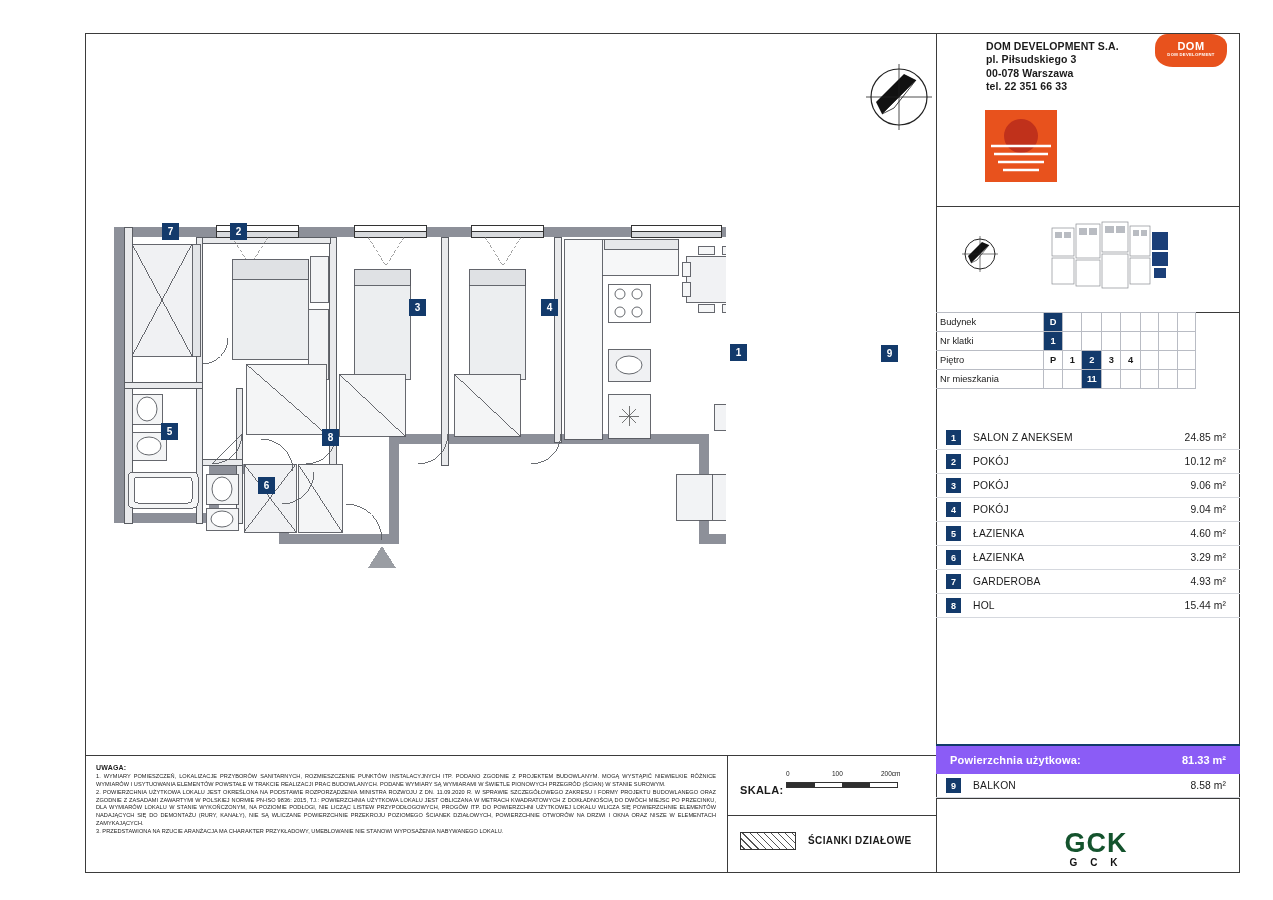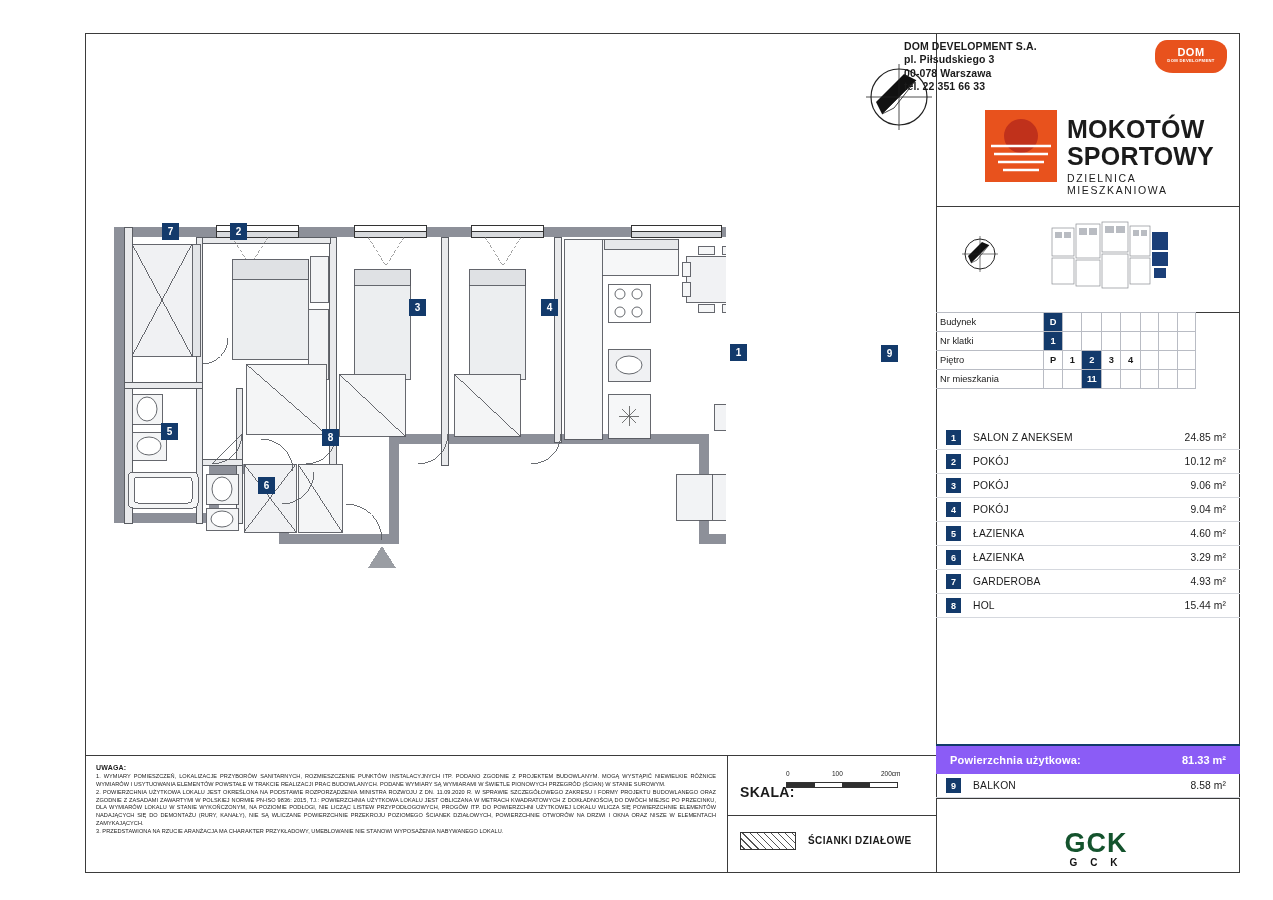--- a/index.html
+++ b/index.html
@@ -19,27 +19,27 @@
   .frame {
     position:absolute; left:85px; top:33px; width:1155px; height:840px;
     border:1px solid #3b3b3b;
   }
   
   .rpanel {
     position:absolute; left:936px; top:33px; width:304px; height:840px;
     border-left:1px solid #3b3b3b;
   }
   .dev-block {
-    position:absolute; left:904px; top:40px; width:230px;
+    position:absolute; left:986px; top:40px; width:230px;
   }
   .dev-block .line {
     font-size:10.5px; font-weight:bold; line-height:13.4px; letter-spacing:0.1px;
   }
   .dom-logo {
-    position:absolute; left:1155px; top:38px; width:72px; height:38px;
+    position:absolute; left:1155px; top:32px; width:72px; height:38px;
   }
   .dom-logo .blob {
     position:absolute; left:0; top:2px; width:72px; height:33px;
     background:#e8521d;
     border-radius:12px 16px 14px 18px / 14px 12px 16px 14px;
   }
   .dom-logo .dom-txt {
     position:absolute; left:0; top:8px; width:72px; text-align:center;
     color:#fff; font-size:11px; font-weight:bold; letter-spacing:0.5px;
   }
@@ -96,21 +96,21 @@
   .balkon-row {
     position:absolute; left:936px; top:774px; width:304px; height:24px;
     display:flex; align-items:center; padding-left:10px; padding-right:14px;
     font-size:10.3px; border-bottom:1px solid #d5d8de;
   }
   
   .vdiv { position:absolute; width:1px; background:#3b3b3b; }
   .uwaga { position:absolute; left:96px; top:764px; width:620px; }
   .uwaga .ttl { font-size:7px; font-weight:bold; letter-spacing:0.2px; margin-bottom:2px;}
   .uwaga p { margin:0 0 1px 0; font-size:5.6px; line-height:7.6px; text-align:justify; letter-spacing:0.05px;}
-  .scale-label { position:absolute; left:740px; top:784px; font-size:14px; font-weight:bold; letter-spacing:0.3px;text-align:center;}
+  .scale-label { position:absolute; left:740px; top:784px; font-size:11px; font-weight:bold; letter-spacing:0.3px;text-align:center;}
   .scale-graphic { position:absolute; left:786px; top:770px; width:130px; height:26px;}
   .sc-ticks { position:relative; height:10px; font-size:6.5px;}
   .sc-ticks span { position:absolute; top:0; }
   .sc-bar { position:absolute; top:12px; left:0; width:112px; height:6px; border:1px solid #333; display:flex;}
   .sc-bar i { display:block; height:100%; }
   .legend-hatch { position:absolute; left:740px; top:832px; width:56px; height:18px; border:1px solid #333;
     background: repeating-linear-gradient(45deg, #fff 0 2px, #555 2px 3px, #fff 3px 5px); }
   .legend-txt { position:absolute; left:808px; top:835px; font-size:10px; font-weight:bold; letter-spacing:0.4px;}
   .gck { position:absolute; left:1056px; top:820px; width:80px; text-align:center;}
   .gck .g1 { font-size:27px; font-weight:bold; letter-spacing:1px; line-height:28px; color:#14532d;margin-top:9px;}
@@ -332,25 +332,20 @@
       <rect x="0" y="0" width="72" height="72" fill="#e8521d"></rect>
       <circle cx="36" cy="26" r="17" fill="#c0311b"></circle>
       <g stroke="#ffffff" stroke-width="2.6" fill="none">
         <path d="M6,36 H66"></path>
         <path d="M9,44 H63"></path>
         <path d="M13,52 H59"></path>
         <path d="M18,60 H54"></path>
       </g>
       <path d="M0,66 H72 V72 H0 Z" fill="#e8521d"></path>
     </svg>
-    <div class="ms-text">
-      <div class="t1">MOKOTÓW</div>
-      <div class="t2">SPORTOWY</div>
-      <div class="t3">DZIELNICA MIESZKANIOWA</div>
-    </div>
   </div>
 
   <div class="hdiv" style="top:206px;"></div>
 
   <div class="keymap-row">
     <svg class="compass-sm" viewBox="0 0 40 40">
       <circle cx="20" cy="20" r="15" fill="none" stroke="#222" stroke-width="1"></circle>
       <path d="M11,29 L29,11 L22,8 L8,22 Z" fill="#111"></path>
       <path d="M11,29 L29,11 L17,26 Z" fill="#fff" stroke="#111" stroke-width="0.6"></path>
       <line x1="20" y1="2" x2="20" y2="38" stroke="#222" stroke-width="0.6"></line>

